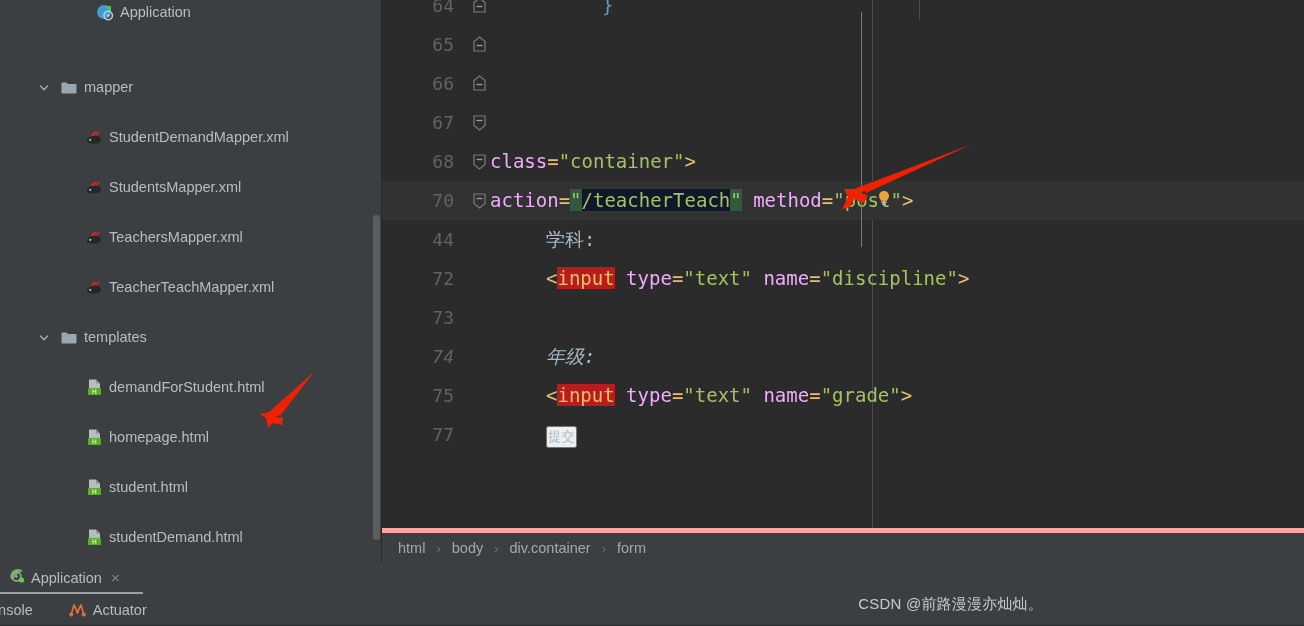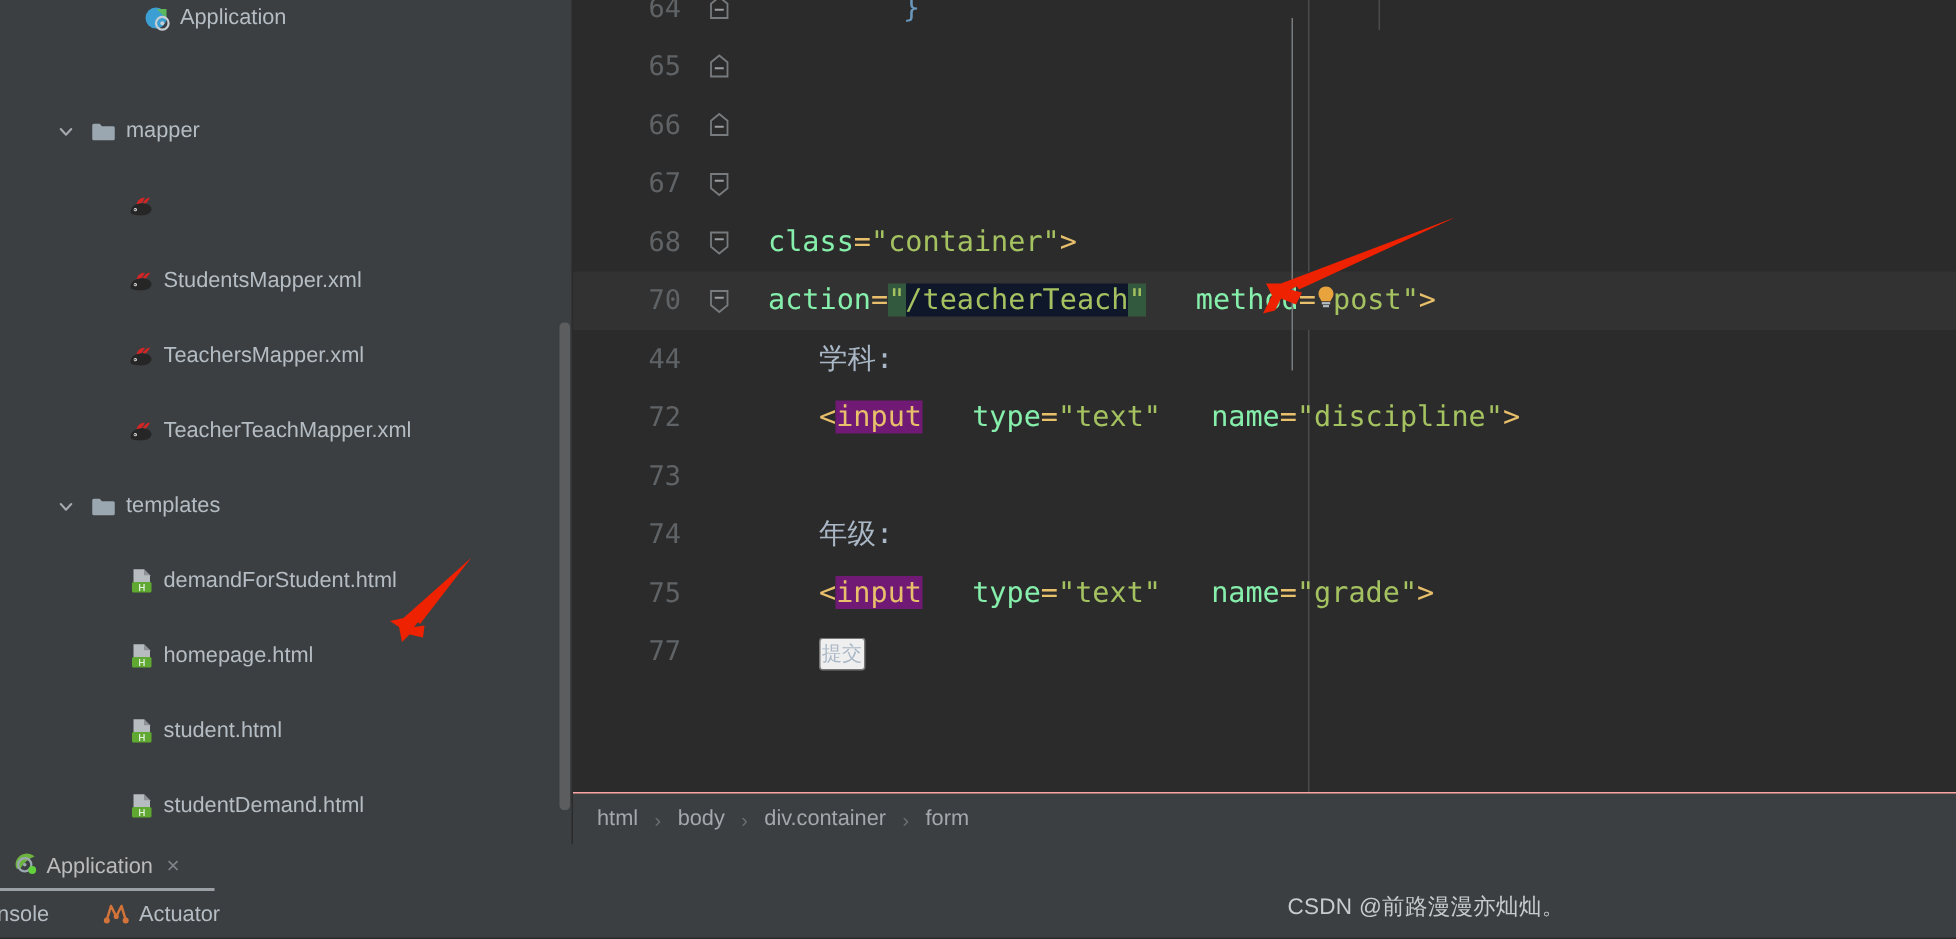--- a/index.html
+++ b/index.html
@@ -63,32 +63,32 @@
     position: absolute; left: 86px; top: 0; width: 22px; height: 39px;
     display: flex; align-items: center; justify-content: center;
   }
   .code-txt { position: absolute; left: 100px; top: 0; }
   .gutter-sep {
     position: absolute; left: 490px; top: 0; width: 1px; height: 528px;
     background: #4b4b4b;
   }
   
   .tg { color: #e8bf6a; }   
-  .at { color: #86efac; margin-left: 22px; }   
+  .at { color: #f0abfc; }   
   .vl { color: #a5c261; }   
   .tx { color: #a9b7c6; }   
   .br { color: #6897bb; }   
   .hi-q  { background: #32593d; }
   .hi-v  { background: #0f172a; }
-  .hi-ol { background: #701a75; }
+  .hi-ol { background: #b91c1c; }
 
   
   #breadcrumb {
     position: absolute; left: 382px; top: 528px; width: 922px; height: 35px;
-    background: #3c3f41; border-top: 1px solid #fca5a5;
+    background: #3c3f41; border-top: 5px solid #fca5a5;
     display: flex; align-items: center; padding-left: 14px;
     font-size: 14.5px; color: #a3a8ad;
   }
   #breadcrumb .crumb { padding: 0 2px; }
   #breadcrumb .sep { color: #6b7075; padding: 0 9px; font-size: 13px; }
 
   
   #bottom {
     position: absolute; left: 0; top: 563px; width: 1304px; height: 63px;
     background: #3c3f41;
@@ -153,20 +153,21 @@
       <div class="tree-row" style="top: 75px;">
         <span class="ico" style="left: 85px;">
           <svg width="18" height="15" viewBox="0 0 18 15">
             <path d="M2 11.5 C2 8 5 5.5 9.5 5.5 C13 5.5 16 7 16 9.5 C16 12 13 13.6 9 13.6 C5.5 13.6 2 13 2 11.5 Z" fill="#262626"></path>
             <path d="M6 6.2 C6.5 3.4 9 1.6 11.6 1.8 C11 3 10.4 4 9.5 5.4 Z" fill="#d02626"></path>
             <path d="M10.2 5.4 C11.2 3.2 13 1.8 15 1.6 C14.4 3.1 13.2 4.5 12 5.6 Z" fill="#d02626"></path>
             <circle cx="5.2" cy="9.8" r="1.1" fill="#e8e8e8"></circle>
             <circle cx="5.0" cy="9.8" r="0.5" fill="#111"></circle>
           </svg>
         </span>
+        <span class="lbl" style="left: 109px;">StudentDemandMapper.xml</span>
       </div>
       <div class="tree-row" style="top: 100px;">
         <span class="ico" style="left: 85px;">
           <svg width="18" height="15" viewBox="0 0 18 15">
             <path d="M2 11.5 C2 8 5 5.5 9.5 5.5 C13 5.5 16 7 16 9.5 C16 12 13 13.6 9 13.6 C5.5 13.6 2 13 2 11.5 Z" fill="#262626"></path>
             <path d="M6 6.2 C6.5 3.4 9 1.6 11.6 1.8 C11 3 10.4 4 9.5 5.4 Z" fill="#d02626"></path>
             <path d="M10.2 5.4 C11.2 3.2 13 1.8 15 1.6 C14.4 3.1 13.2 4.5 12 5.6 Z" fill="#d02626"></path>
             <circle cx="5.2" cy="9.8" r="1.1" fill="#e8e8e8"></circle>
             <circle cx="5.0" cy="9.8" r="0.5" fill="#111"></circle>
           </svg>
@@ -280,21 +281,21 @@
             <path d="M2 2 L13 2 L13 11.5 L7.5 16 L2 11.5 Z" fill="none" stroke="#787b7e" stroke-width="1.2"></path>
             <line x1="4.5" y1="6.5" x2="10.5" y2="6.5" stroke="#9a9da0" stroke-width="1.3"></line>
           </svg></span><span class="code-txt" style="left: 108px;"><span class="tg"><div <="" span=""><span class="at">class</span><span class="tg">=</span><span class="vl">"container"</span><span class="tg">&gt;</span></div></span></span></div>
       <div class="code-line current" style="margin-top: 0px;"><span class="lineno">70</span><span class="fold"><svg width="15" height="17" viewBox="0 0 15 17">
             <path d="M2 2 L13 2 L13 11.5 L7.5 16 L2 11.5 Z" fill="none" stroke="#787b7e" stroke-width="1.2"></path>
             <line x1="4.5" y1="6.5" x2="10.5" y2="6.5" stroke="#9a9da0" stroke-width="1.3"></line>
           </svg></span><span class="code-txt" style="left: 108px;"><span class="tg"><form <="" span=""><span class="at">action</span><span class="tg">=</span><span class="vl hi-q">"</span><span class="vl hi-v">/teacherTeach</span><span class="vl hi-q">"</span> <span class="at">method</span><span class="tg">=</span><span class="vl">"post"</span><span class="tg">&gt;</span></form></span></span></div>
       <div class="code-line" style="margin-top: 0px;"><span class="lineno">44</span><span class="code-txt" style="left: 164px;"><span class="tg"><label></label></span><span class="tx">学科:</span><span class="tg"></span></span></div>
       <div class="code-line" style="margin-top: 0px;"><span class="lineno">72</span><span class="code-txt" style="left: 164px;"><span class="tg">&lt;</span><span class="tg hi-ol">input</span> <span class="at">type</span><span class="tg">=</span><span class="vl">"text"</span> <span class="at">name</span><span class="tg">=</span><span class="vl">"discipline"</span><span class="tg">&gt;</span></span></div>
       <div class="code-line" style="margin-top: 0px;"><span class="lineno">73</span><span class="code-txt" style="left: 100px;"></span></div>
-      <div class="code-line" style="margin-top: 0px;"><span class="lineno">74</span><span class="code-txt" style="left: 164px;"><span class="tg"><label></label></span><span class="tx">年级:</span><span class="tg"></span></span></div>
+      <div class="code-line" style="margin-top: 0px; font-style: italic;"><span class="lineno">74</span><span class="code-txt" style="left: 164px;"><span class="tg"><label></label></span><span class="tx">年级:</span><span class="tg"></span></span></div>
       <div class="code-line" style="margin-top: 0px;"><span class="lineno">75</span><span class="code-txt" style="left: 164px;"><span class="tg">&lt;</span><span class="tg hi-ol">input</span> <span class="at">type</span><span class="tg">=</span><span class="vl">"text"</span> <span class="at">name</span><span class="tg">=</span><span class="vl">"grade"</span><span class="tg">&gt;</span></span></div>
       <div class="code-line" style="margin-top: 0px;"><span class="lineno">77</span><span class="code-txt" style="left: 164px;"><span class="tg"><button><span class="tx">提交</span><span class="tg"></span></button></span></span></div>
       <div style="position: absolute; left: 479px; top: 12px; width: 1px; height: 235px; background: rgb(120, 123, 126);"></div>
       <div style="position: absolute; left: 537px; top: 0px; width: 1px; height: 20px; background: rgb(75, 75, 75);"></div>
       <div style="position: absolute; left: 492px; top: 188px; width: 20px; height: 20px;"><svg width="20" height="20" viewBox="0 0 20 20">
           <path d="M10 3 C13 3 15 5.2 15 8 C15 10.2 13.4 11.4 13 12.8 L7 12.8 C6.6 11.4 5 10.2 5 8 C5 5.2 7 3 10 3 Z" fill="#e8a33d"></path>
           <rect x="7.2" y="13.4" width="5.6" height="1.5" fill="#b5bdc4"></rect>
           <rect x="8" y="15.4" width="4" height="1.4" fill="#b5bdc4"></rect>
         </svg></div>
     </div>

